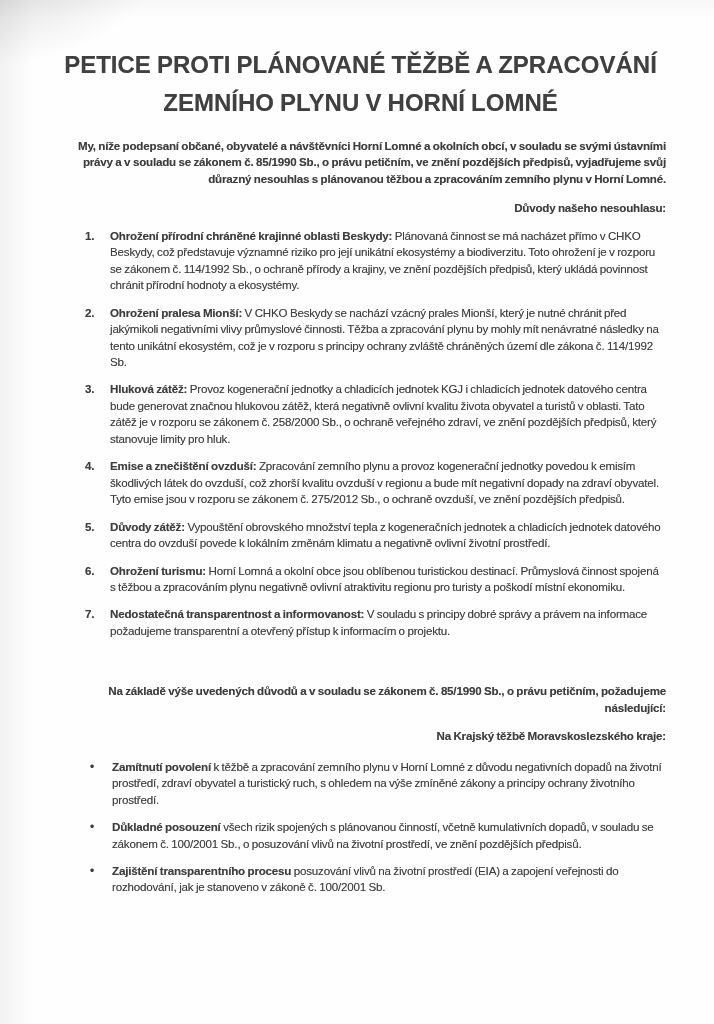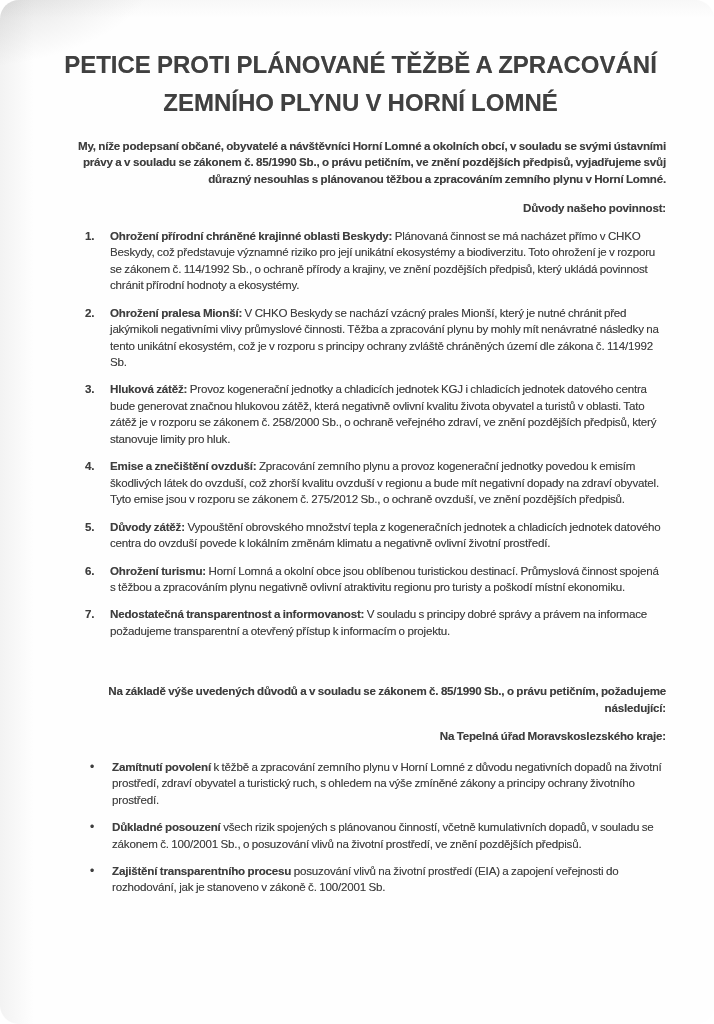--- a/index.html
+++ b/index.html
@@ -20,21 +20,20 @@
     background:
       radial-gradient(ellipse 280px 150px at -40px -40px, rgba(110,110,110,0.30), rgba(110,110,110,0) 72%),
       linear-gradient(to right, rgba(140,140,140,0.10), rgba(140,140,140,0) 34px),
       linear-gradient(to bottom, rgba(140,140,140,0.06), rgba(140,140,140,0) 18px),
       #fefefe;
     font-size: 11.6px;
     line-height: 1.42;
     letter-spacing: -0.2px;
     word-spacing: -0.5px;
     text-shadow: 0 0 0.5px rgba(62,62,62,0.45);
-    border-radius: 19px;
   }
   h1.title {
     margin: 8px 0 16px 0;
     text-align: center;
     font-size: 24px;
     line-height: 38px;
     font-weight: bold;
     color: #404040;
     letter-spacing: 0;
   }
@@ -66,21 +65,21 @@
 
 <div class="page">
 
   <h1 class="title">
     <span class="tline">PETICE PROTI PLÁNOVANÉ TĚŽBĚ A ZPRACOVÁNÍ</span>
     <span class="tline">ZEMNÍHO PLYNU V HORNÍ LOMNÉ</span>
   </h1>
 
   <p class="bold intro">My, níže podepsaní občané, obyvatelé a návštěvníci Horní Lomné a okolních obcí, v souladu se svými ústavními právy a v souladu se zákonem č. 85/1990 Sb., o právu petičním, ve znění pozdějších předpisů, vyjadřujeme svůj důrazný nesouhlas s plánovanou těžbou a zpracováním zemního plynu v Horní Lomné.</p>
 
-  <p class="bold sect">Důvody našeho povinnost:</p>
+  <p class="bold sect">Důvody našeho nesouhlasu:</p>
 
   <ol class="doc-list reasons-block">
 
       <li class="item">
         <span class="num bold">1.</span>
         <span class="body"><b class="lead">Ohrožení přírodní chráněné krajinné oblasti Beskydy:</b> <span>Plánovaná činnost se má nacházet přímo v CHKO Beskydy, což představuje významné riziko pro její unikátní ekosystémy a biodiverzitu. Toto ohrožení je v rozporu se zákonem č. 114/1992 Sb., o ochraně přírody a krajiny, ve znění pozdějších předpisů, který ukládá povinnost chránit přírodní hodnoty a ekosystémy.</span></span>
       </li>
 
       <li class="item">
         <span class="num bold">2.</span>
@@ -108,21 +107,21 @@
       </li>
 
       <li class="item">
         <span class="num bold">7.</span>
         <span class="body"><b class="lead">Nedostatečná transparentnost a informovanost:</b> <span>V souladu s principy dobré správy a právem na informace požadujeme transparentní a otevřený přístup k informacím o projektu.</span></span>
       </li>
     </ol>
 
   <p class="bold demands-intro">Na základě výše uvedených důvodů a v souladu se zákonem č. 85/1990 Sb., o právu petičním, požadujeme následující:</p>
 
-  <p class="bold authority">Na Tepelná úřad Moravskoslezského kraje:</p>
+  <p class="bold authority">Na Krajský těžbě Moravskoslezského kraje:</p>
 
   <ul class="doc-list">
 
       <li class="item">
         <span class="num bullet">•</span>
         <span class="body"><b class="lead">Zamítnutí povolení</b> <span>k těžbě a zpracování zemního plynu v Horní Lomné z důvodu negativních dopadů na životní prostředí, zdraví obyvatel a turistický ruch, s ohledem na výše zmíněné zákony a principy ochrany životního prostředí.</span></span>
       </li>
 
       <li class="item">
         <span class="num bullet">•</span>

